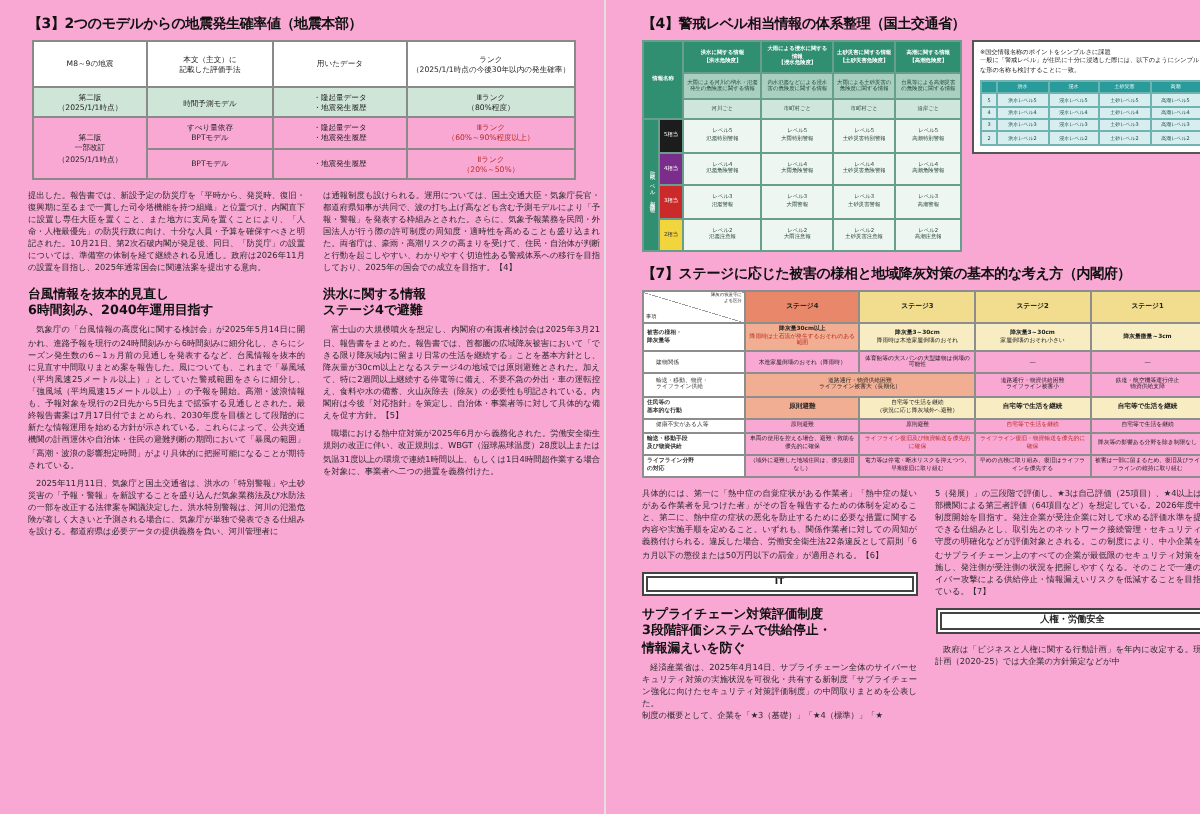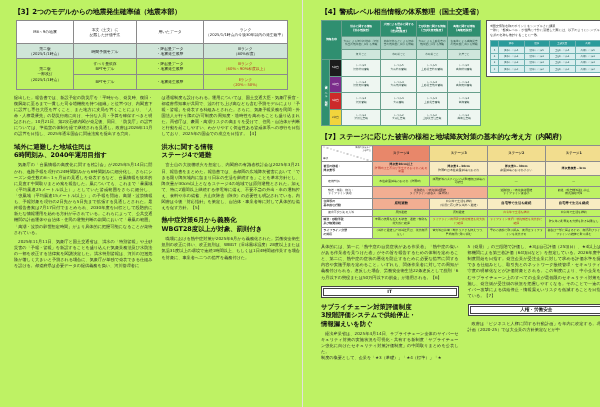--- a/index.html
+++ b/index.html
@@ -1,17 +1,17 @@
 <!DOCTYPE html>
 <html><head>
 <meta charset="utf-8">
 <style>
   html,body{margin:0;padding:0;}
   body{font-family:"DejaVu Sans",sans-serif;background:#f4f3f1;}
-  #canvas{position:relative;width:600px;height:407px;background:#bef264;overflow:hidden;}
+  #canvas{position:relative;width:600px;height:407px;background:#f9a8d4;overflow:hidden;}
   .divider{position:absolute;left:302px;top:0;width:1px;height:407px;background:#e3e1dd;}
   .page{position:absolute;top:7px;}
   .page-left{left:14px;width:286px;}
   .page-right{left:321px;width:284px;}
   .sec-title{font-size:7px;font-weight:bold;color:#111;margin:0 0 3px 0;letter-spacing:-0.2px;}
   table{border-collapse:collapse;}
   .pl{white-space:pre-line;}
   
   .t3{width:272px;margin-left:2px;}
   .t3 th,.t3 td{border:0.7px solid #8a8a8a;font-size:3.8px;color:#222;text-align:center;vertical-align:middle;padding:2px 2px;font-weight:normal;line-height:1.35;}
@@ -108,32 +108,30 @@
           <td class="pl">・地震発生履歴</td>
           <td class="pl red">Ⅱランク
 （20%～50%）</td>
         </tr>
       </tbody>
     </table>
 
     <div class="cols">
       <div class="col">
         <p>提出した。報告書では、新設予定の防災庁を「平時から、発災時、復旧・復興期に至るまで一貫した司令塔機能を持つ組織」と位置づけ、内閣直下に設置し専任大臣を置くこと、また地方に支局を置くことにより、「人命・人権最優先」の防災行政に向け、十分な人員・予算を確保すべきと明記された。10月21日、第2次石破内閣が発足後、同日、「防災庁」の設置については、準備室の体制を経て継続される見通し。政府は2026年11月の設置を目指し、2025年通常国会に関連法案を提出する意向。</p>
-        <div class="art-h">域外に避難した地域住民は
+        <div class="art-h">台風情報を抜本的見直し
 6時間刻み、2040年運用目指す</div>
         <p class="ind">気象庁の「台風情報の高度化に関する検討会」が2025年5月14日に開かれ、進路予報を現行の24時間刻みから6時間刻みに細分化し、さらにシーズン発生数の6～1ヵ月前の見通しを発表するなど、台風情報を抜本的に見直す中間取りまとめ案を報告した。風についても、これまで「暴風域（平均風速25メートル以上）」としていた警戒範囲をさらに細分し、「強風域（平均風速15メートル以上）」の予報を開始。高潮・波浪情報も、予報対象を現行の2日先から5日先まで拡張する見通しとされた。最終報告書案は7月17日付でまとめられ、2030年度を目標として段階的に新たな情報運用を始める方針が示されている。これらによって、公共交通機関の計画運休や自治体・住民の避難判断の期間において「暴風の範囲」「高潮・波浪の影響想定時間」がより具体的に把握可能になることが期待されている。</p>
         <p class="ind">2025年11月11日、気象庁と国土交通省は、洪水の「特別警報」や土砂災害の「予報・警報」を新設することを盛り込んだ気象業務法及び水防法の一部を改正する法律案を閣議決定した。洪水特別警報は、河川の氾濫危険が著しく大きいと予測される場合に、気象庁が単独で発表できる仕組みを設ける。都道府県は必要データの提供義務を負い、河川管理者に</p>
       </div>
       <div class="col">
         <p>は通報制度も設けられる。運用については、国土交通大臣・気象庁長官・都道府県知事が共同で、波の打ち上げ高なども含む予測モデルにより「予報・警報」を発表する枠組みとされた。さらに、気象予報業務を民間・外国法人が行う際の許可制度の周知度・適時性を高めることも盛り込まれた。両省庁は、豪雨・高潮リスクの高まりを受けて、住民・自治体が判断と行動を起こしやすい、わかりやすく切迫性ある警戒体系への移行を目指しており、2025年の国会での成立を目指す。【4】</p>
         <div class="art-h">洪水に関する情報
 ステージ4で避難</div>
         <p class="ind">富士山の大規模噴火を想定し、内閣府の有識者検討会は2025年3月21日、報告書をまとめた。報告書では、首都圏の広域降灰被害において「できる限り降灰域内に留まり日常の生活を継続する」ことを基本方針とし、降灰量が30cm以上となるステージ4の地域では原則避難とされた。加えて、特に2週間以上継続する停電等に備え、不要不急の外出・車の運転控え、食料や水の備蓄、火山灰除去（除灰）の必要性も明記されている。内閣府は今後「対応指針」を策定し、自治体・事業者等に対して具体的な備えを促す方針。【5】</p>
-        <div class="art-h">熱中症対策6月から義務化
-WBGT28度以上が対象、罰則付き</div>
         <p class="ind">職場における熱中症対策が2025年6月から義務化された。労働安全衛生規則の改正に伴い、改正規則は、WBGT（湿球黒球温度）28度以上または気温31度以上の環境で連続1時間以上、もしくは1日4時間超作業する場合を対象に、事業者へ二つの措置を義務付けた。</p>
       </div>
     </div>
   </div>
 
   <div class="page page-right">
     <div class="sec-title">【4】警戒レベル相当情報の体系整理（国土交通省）</div>
 
     <div class="t4wrap">
       <table class="t4">

